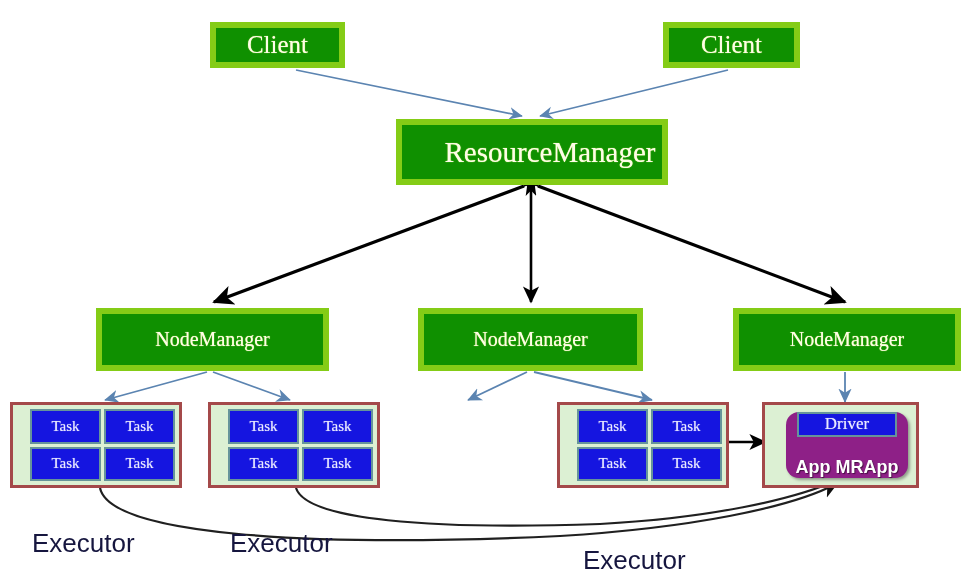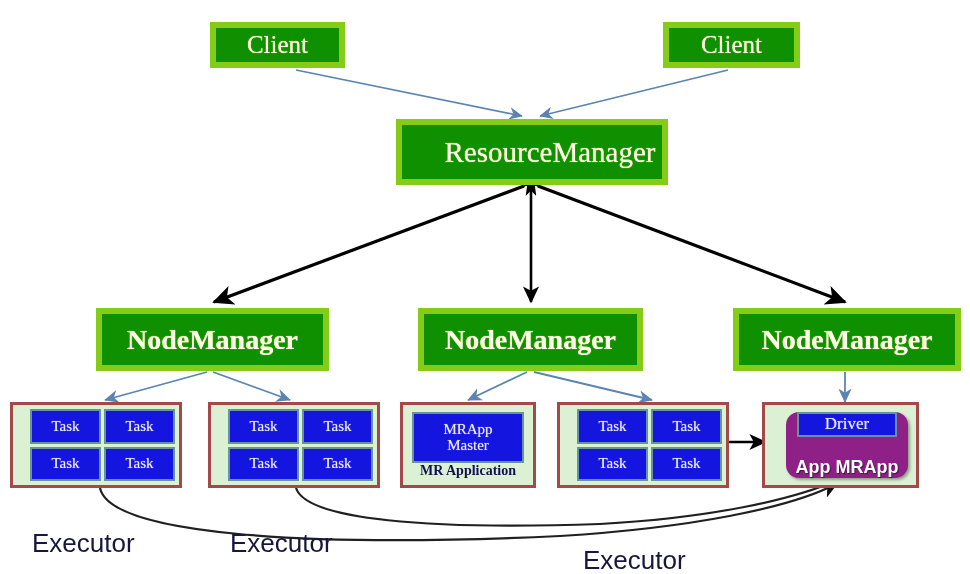--- a/index.html
+++ b/index.html
@@ -31,21 +31,21 @@
     display: flex;
     align-items: center;
     justify-content: center;
     color: #fdfde8;
     font-family: "Liberation Serif", serif;
     text-shadow: 0 0 1px rgba(255,255,140,.9);
     z-index: 3;
   }
   .gbox.client { font-size: 25px; }
   .gbox.rm     { font-size: 29px; padding-left: 36px; }
-  .gbox.nm     { font-size: 28px; font-weight: bold; }
+  .gbox.nm     { font-size: 20px; }
 
   
   .container-box {
     position: absolute;
     border: 3px solid #a4494a;
     background: #dcf0d3;
     box-sizing: border-box;
     padding: 4px;
     z-index: 3;
   }
@@ -234,29 +234,20 @@
     <div class="inner-pane">
       <div class="task-grid">
         <div class="task">Task</div>
         <div class="task">Task</div>
         <div class="task">Task</div>
         <div class="task">Task</div>
       </div>
     </div>
   </div>
 
-  <div class="container-box" style="left:400px; top:402px; width:136px; height:86px;">
-    <div class="inner-pane mr-pane">
-      <div class="mrapp-box">
-        <span>MRApp</span>
-        <span>Master</span>
-      </div>
-      <div class="mr-caption">MR Application</div>
-    </div>
-  </div>
 
   <div class="container-box" style="left:557px; top:402px; width:172px; height:86px;">
     <div class="inner-pane">
       <div class="task-grid">
         <div class="task">Task</div>
         <div class="task">Task</div>
         <div class="task">Task</div>
         <div class="task">Task</div>
       </div>
     </div>

